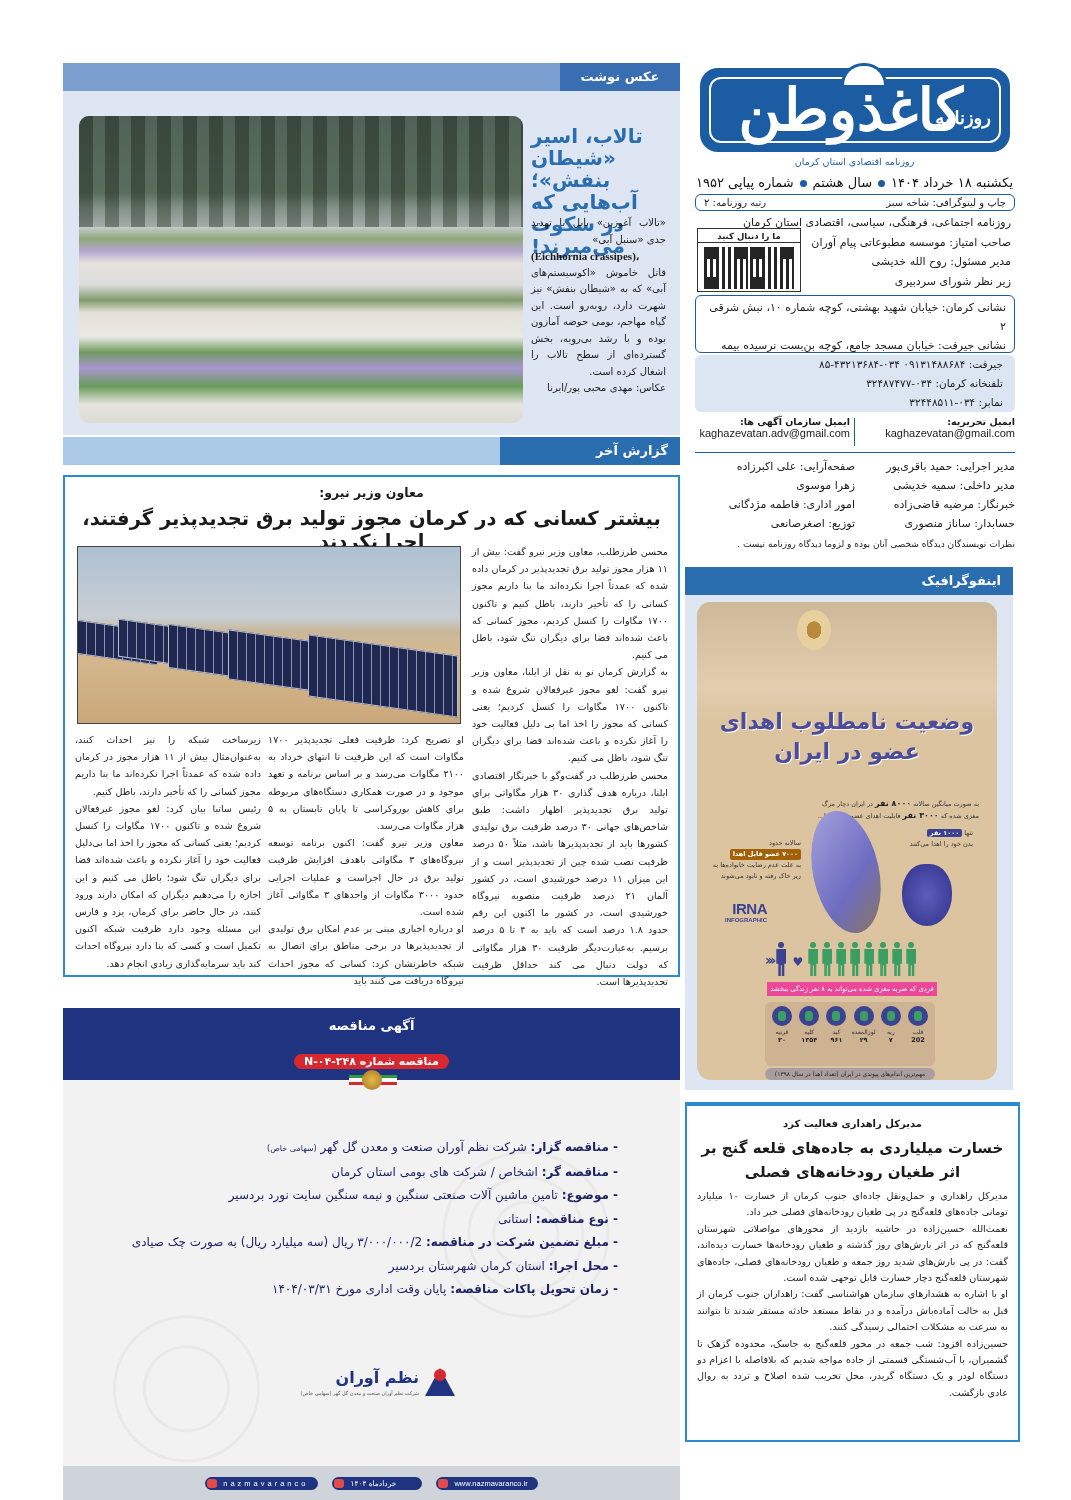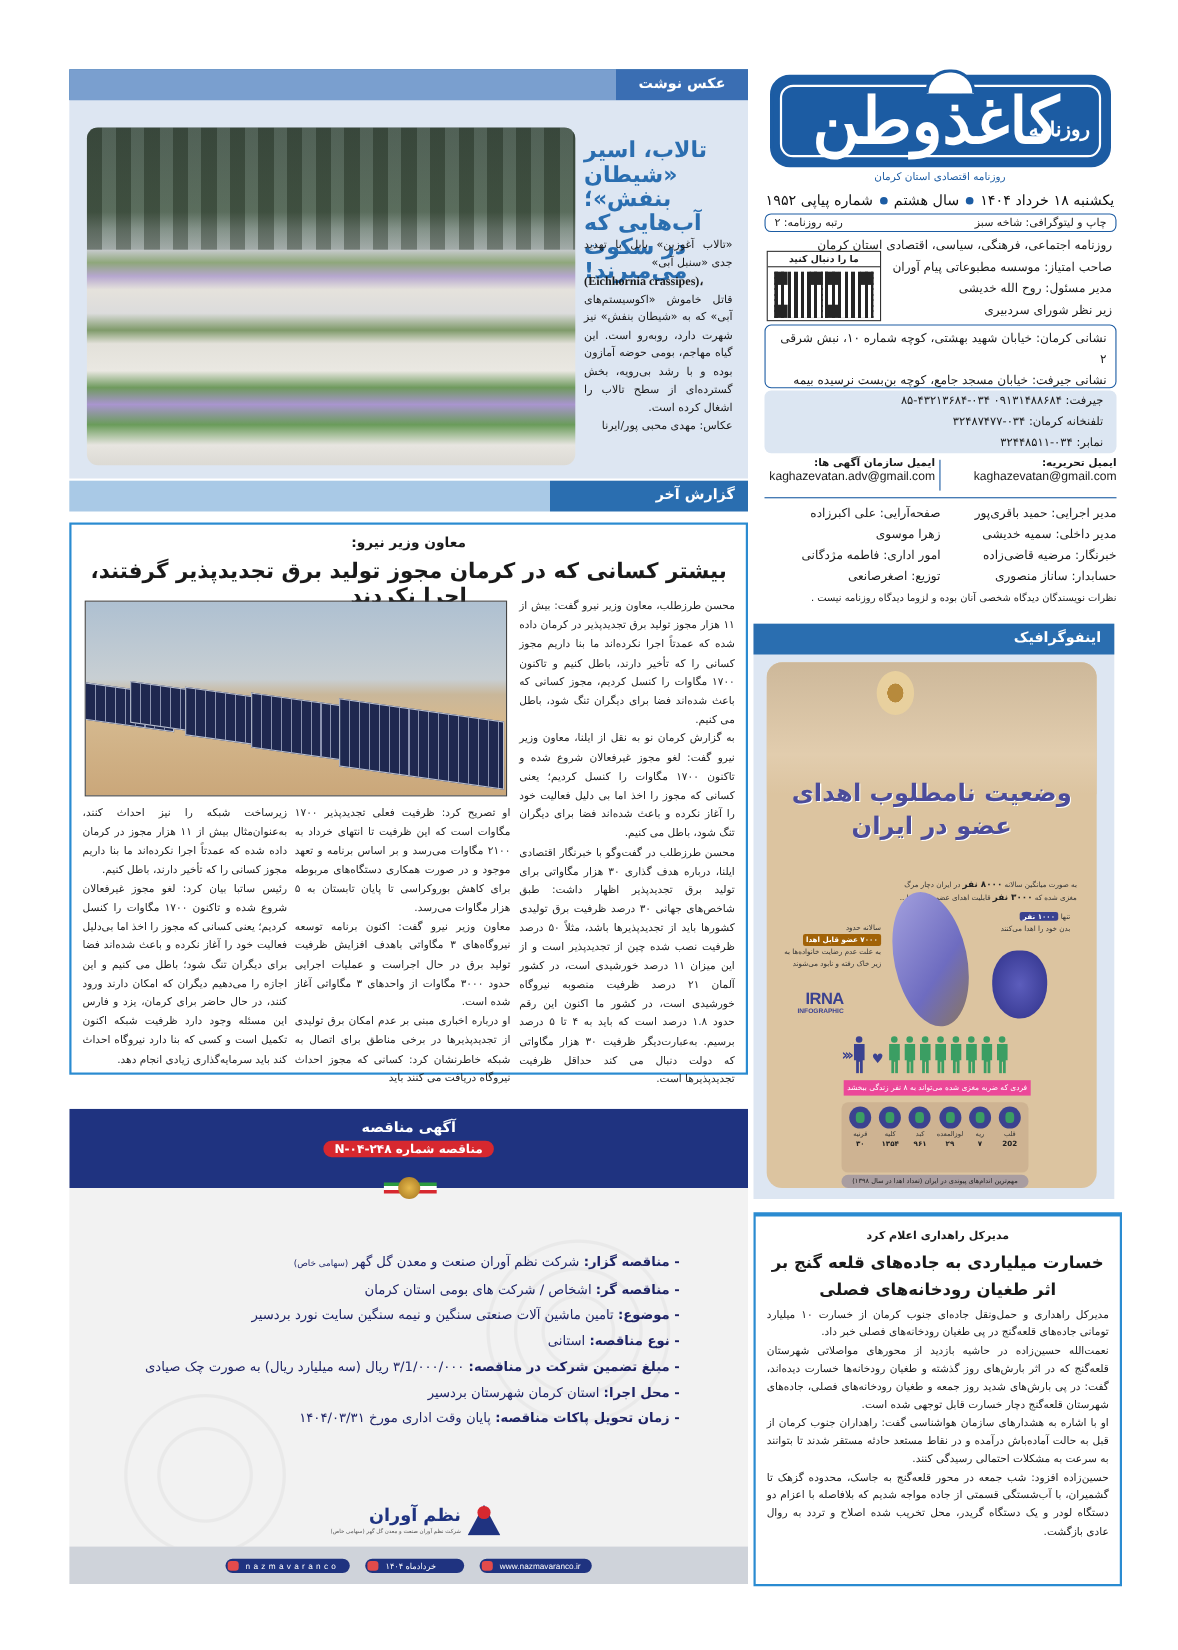--- a/index.html
+++ b/index.html
@@ -60,24 +60,24 @@
 
 #reportSec{left:63px;top:437px;width:617px;height:540px}
 #reportBox{position:absolute;left:0;top:38px;width:617px;height:502px;border:2px solid #2a8bd1;border-top:2px solid #2a8bd1}
 #kicker{position:absolute;top:8px;left:0;right:0;text-align:center;font-size:12.5px;font-weight:bold}
 #headline{position:absolute;top:30px;left:0;right:0;text-align:center;font-size:19.5px;font-weight:bold;letter-spacing:-.3px}
 #solarImg{position:absolute;left:12px;top:69px;width:384px;height:178px;border:1px solid #444;overflow:hidden;
  background:linear-gradient(180deg,#aec0d1 0%,#c8cfd3 40%,#c9b79a 48%,#d5b98f 60%,#caa77a 100%)}
 .panel{position:absolute;background:repeating-linear-gradient(90deg,#1f2850 0 8px,#8b93b0 8px 9px),#1f2850;border:1px solid #b8bfd0}
 .col3{position:absolute;top:110px;font-size:9.6px;line-height:17.2px;text-align:justify;color:#222}
 
-#tender{left:63px;top:1008px;width:617px;height:432px;background:#f2f2f2;overflow:hidden}
+#tender{left:63px;top:1008px;width:617px;height:492px;background:#f2f2f2;overflow:hidden}
 #tender .top{height:72px;background:#1f3380;text-align:center;color:#fff}
 #tender .top .h{font-size:13px;font-weight:bold;padding-top:10px}
-#tender .pill{display:inline-block;margin-top:4px;background:#d7282f;color:#fff;font-size:11px;font-weight:bold;padding:1px 10px;border-radius:9px}
+#tender .pill{display:inline-block;margin-top:21px;background:#d7282f;color:#fff;font-size:11px;font-weight:bold;padding:1px 10px;border-radius:9px}
 #emblem{position:absolute;left:284px;top:62px;width:50px;height:20px}
 #emblem .flag{position:absolute;top:5px;width:48px;height:10px;background:linear-gradient(180deg,#2c9b3f 33%,#fff 33% 66%,#d7282f 66%)}
 #emblem .coin{position:absolute;left:15px;top:0;width:20px;height:20px;border-radius:50%;background:radial-gradient(#e6b94c,#a3741f)}
 #tender .contours{position:absolute;left:0;top:72px;right:0;bottom:34px;
  background:
   radial-gradient(circle at 75% 40%,transparent 0 30px,rgba(0,0,0,.04) 31px 33px,transparent 34px 55px,rgba(0,0,0,.04) 56px 58px,transparent 59px 80px,rgba(0,0,0,.04) 81px 83px,transparent 84px),
   radial-gradient(circle at 20% 80%,transparent 0 40px,rgba(0,0,0,.04) 41px 43px,transparent 44px 70px,rgba(0,0,0,.04) 71px 73px,transparent 74px)}
 #tenderList{position:absolute;right:62px;top:128px;width:500px;font-size:12px;line-height:23.5px;color:#1f2466}
 #tenderList .it b{font-weight:bold}
 #tenderList .small{font-size:8px}
@@ -251,21 +251,21 @@
   <div class="contours"></div>
   <div id="emblem">
       <div class="flag"></div>
       <div class="coin"></div>
     </div>
   <div id="tenderList">
     <div class="it"><b>- مناقصه گزار:</b> <span>شرکت نظم آوران صنعت و معدن گل گهر</span> <span class="small">(سهامی خاص)</span></div>
     <div class="it"><b>- مناقصه گر:</b> <span>اشخاص / شرکت های بومی استان کرمان</span></div>
     <div class="it"><b>- موضوع:</b> <span>تامین ماشین آلات صنعتی سنگین و نیمه سنگین سایت نورد بردسیر</span></div>
     <div class="it"><b>- نوع مناقصه:</b> <span>استانی</span></div>
-    <div class="it"><b>- مبلغ تضمین شرکت در مناقصه:</b> <span>۳/1/۰۰۰/۰۰۰ ریال (سه میلیارد ریال) به صورت چک صیادی</span></div>
+    <div class="it"><b>- مبلغ تضمین شرکت در مناقصه:</b> <span>۳/۰۰۰/۰۰۰/2 ریال (سه میلیارد ریال) به صورت چک صیادی</span></div>
     <div class="it"><b>- محل اجرا:</b> <span>استان کرمان شهرستان بردسیر</span></div>
     <div class="it"><b>- زمان تحویل پاکات مناقصه:</b> <span>پایان وقت اداری مورخ ۱۴۰۴/۰۳/۳۱</span></div>
   </div>
   <div id="nazmLogo">
     <div class="tri"></div>
     <div class="dot"></div>
     <div class="txt">نظم آوران</div>
     <div class="sub">شرکت نظم آوران صنعت و معدن گل گهر (سهامی خاص)</div>
   </div>
   <div class="footer">
@@ -347,19 +347,19 @@
             <div class="n">قرنیه</div>
             <div class="v">۳۰</div>
           </div>
       </div>
     </div>
     <div id="organCap">مهم‌ترین اندام‌های پیوندی در ایران (تعداد اهدا در سال ۱۳۹۸)</div>
   </div>
 </div>
 
 <div id="roads" class="abs">
-  <div id="roadsKicker">مدیرکل راهداری اعلام کرد</div>
+  <div id="roadsKicker">مدیرکل راهداری فعالیت کرد</div>
   <div id="roadsHead">خسارت میلیاردی به جاده‌های قلعه گنج بر اثر طغیان رودخانه‌های فصلی</div>
   <div id="roadsBody" style="white-space: pre-line;">مدیرکل راهداری و حمل‌ونقل جاده‌ای جنوب کرمان از خسارت ۱۰ میلیارد تومانی جاده‌های قلعه‌گنج در پی طغیان رودخانه‌های فصلی خبر داد.
 نعمت‌الله حسین‌زاده در حاشیه بازدید از محورهای مواصلاتی شهرستان قلعه‌گنج که در اثر بارش‌های روز گذشته و طغیان رودخانه‌ها خسارت دیده‌اند، گفت: در پی بارش‌های شدید روز جمعه و طغیان رودخانه‌های فصلی، جاده‌های شهرستان قلعه‌گنج دچار خسارت قابل توجهی شده است.
 او با اشاره به هشدارهای سازمان هواشناسی گفت: راهداران جنوب کرمان از قبل به حالت آماده‌باش درآمده و در نقاط مستعد حادثه مستقر شدند تا بتوانند به سرعت به مشکلات احتمالی رسیدگی کنند.
 حسین‌زاده افزود: شب جمعه در محور قلعه‌گنج به جاسک، محدوده گزهک تا گشمیران، با آب‌شستگی قسمتی از جاده مواجه شدیم که بلافاصله با اعزام دو دستگاه لودر و یک دستگاه گریدر، محل تخریب شده اصلاح و تردد به روال عادی بازگشت.</div>
 </div>
 
 </body></html>

